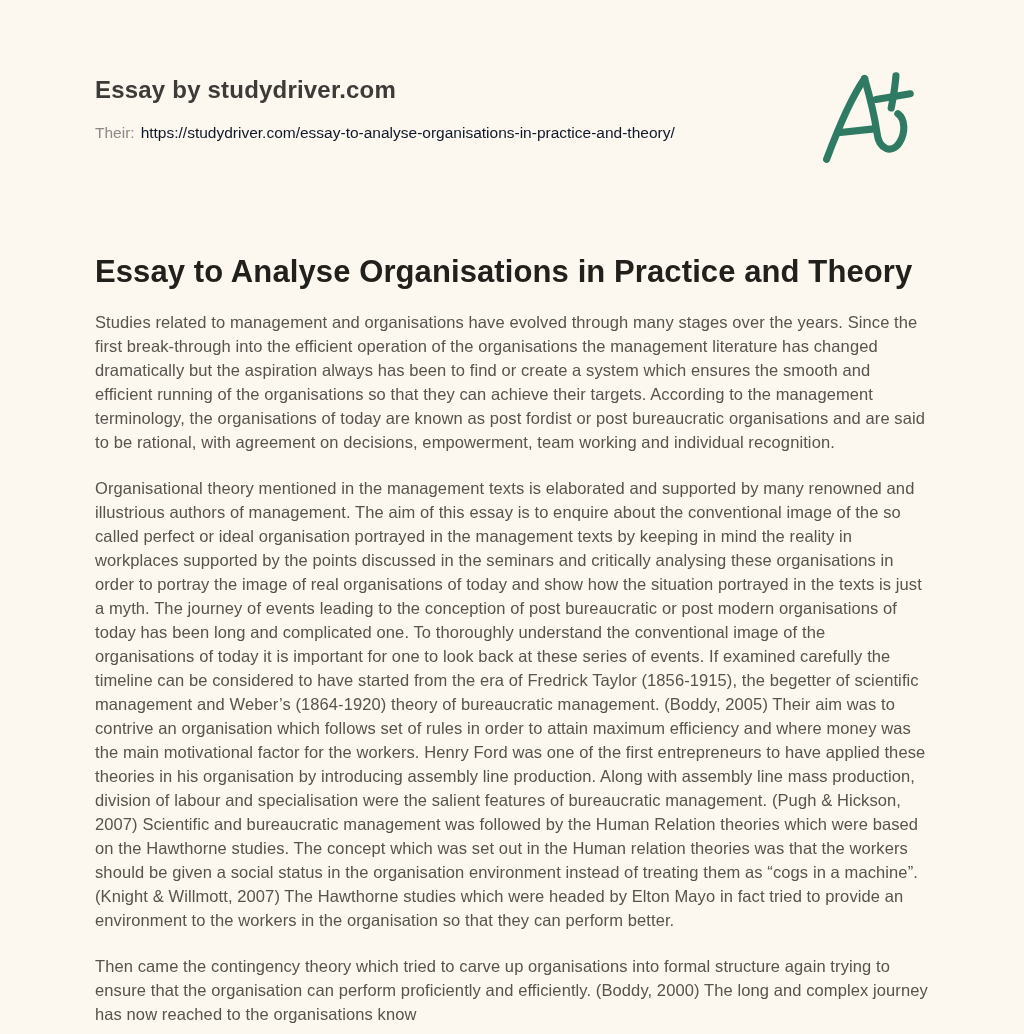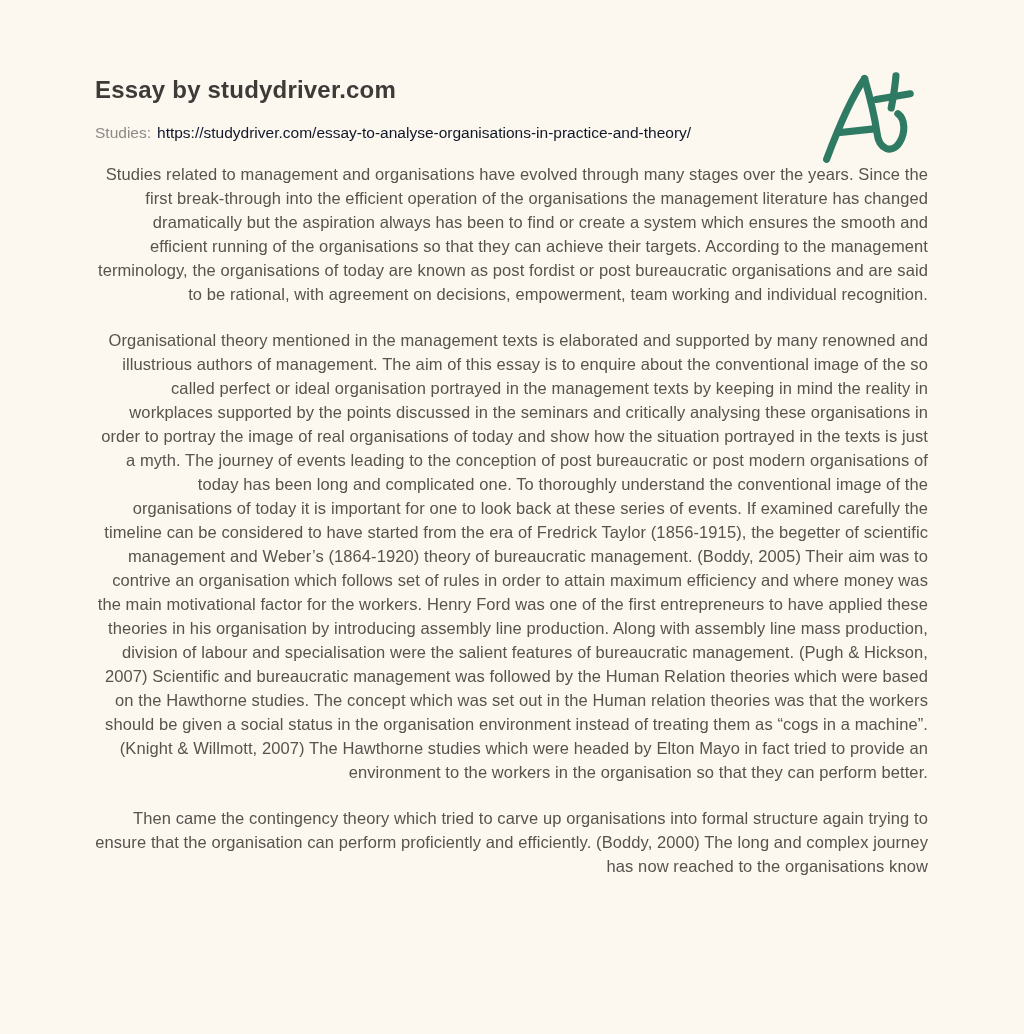--- a/index.html
+++ b/index.html
@@ -62,46 +62,46 @@
   }
   .essay-body {
     margin-top: 20px;
   }
   .essay-body p {
     margin: 0 0 22px 0;
     font-size: 16.5px;
     line-height: 24px;
     color: #57534D;
     letter-spacing: 0.1px;
-    text-align: right;
   }
 </style>
 </head>
 <body>
 
 <div class="page">
 
   <div class="doc-header">
     <h1>Essay by studydriver.com</h1>
 
     <div class="source-line">
-      <span class="label">Studies:</span><a href="#">https://studydriver.com/essay-to-analyse-organisations-in-practice-and-theory/</a>
+      <span class="label">Their:</span><a href="#">https://studydriver.com/essay-to-analyse-organisations-in-practice-and-theory/</a>
     </div>
 
     <span class="brand-logo">
       <svg viewBox="0 0 100 100" width="95" height="95" fill="none" stroke="#2F7A63" stroke-width="7.5" stroke-linecap="round">
         <path d="M8 94 C20 62 36 26 48 9"></path>
         <path d="M48 9 C54 30 59 52 61 66 C63 84 77 89 85 76 C91 66 91 52 83 46"></path>
         <path d="M20 66 L58 62"></path>
         <path d="M60 31 L96 25"></path>
         <path d="M81 6 C80 18 78 30 76 40"></path>
       </svg>
     </span>
   </div>
 
+  <h2 class="article-title">Essay to Analyse Organisations in Practice and Theory</h2>
 
   <div class="essay-body">
 
       <p>Studies related to management and organisations have evolved through many stages over the years. Since the first break-through into the efficient operation of the organisations the management literature has changed dramatically but the aspiration always has been to find or create a system which ensures the smooth and efficient running of the organisations so that they can achieve their targets. According to the management terminology, the organisations of today are known as post fordist or post bureaucratic organisations and are said to be rational, with agreement on decisions, empowerment, team working and individual recognition.</p>
 
       <p>Organisational theory mentioned in the management texts is elaborated and supported by many renowned and illustrious authors of management. The aim of this essay is to enquire about the conventional image of the so called perfect or ideal organisation portrayed in the management texts by keeping in mind the reality in workplaces supported by the points discussed in the seminars and critically analysing these organisations in order to portray the image of real organisations of today and show how the situation portrayed in the texts is just a myth. The journey of events leading to the conception of post bureaucratic or post modern organisations of today has been long and complicated one. To thoroughly understand the conventional image of the organisations of today it is important for one to look back at these series of events. If examined carefully the timeline can be considered to have started from the era of Fredrick Taylor (1856-1915), the begetter of scientific management and Weber’s (1864-1920) theory of bureaucratic management. (Boddy, 2005) Their aim was to contrive an organisation which follows set of rules in order to attain maximum efficiency and where money was the main motivational factor for the workers. Henry Ford was one of the first entrepreneurs to have applied these theories in his organisation by introducing assembly line production. Along with assembly line mass production, division of labour and specialisation were the salient features of bureaucratic management. (Pugh &amp; Hickson, 2007) Scientific and bureaucratic management was followed by the Human Relation theories which were based on the Hawthorne studies. The concept which was set out in the Human relation theories was that the workers should be given a social status in the organisation environment instead of treating them as “cogs in a machine”. (Knight &amp; Willmott, 2007) The Hawthorne studies which were headed by Elton Mayo in fact tried to provide an environment to the workers in the organisation so that they can perform better.</p>
 
       <p>Then came the contingency theory which tried to carve up organisations into formal structure again trying to ensure that the organisation can perform proficiently and efficiently. (Boddy, 2000) The long and complex journey has now reached to the organisations know</p>
     </div>
 

